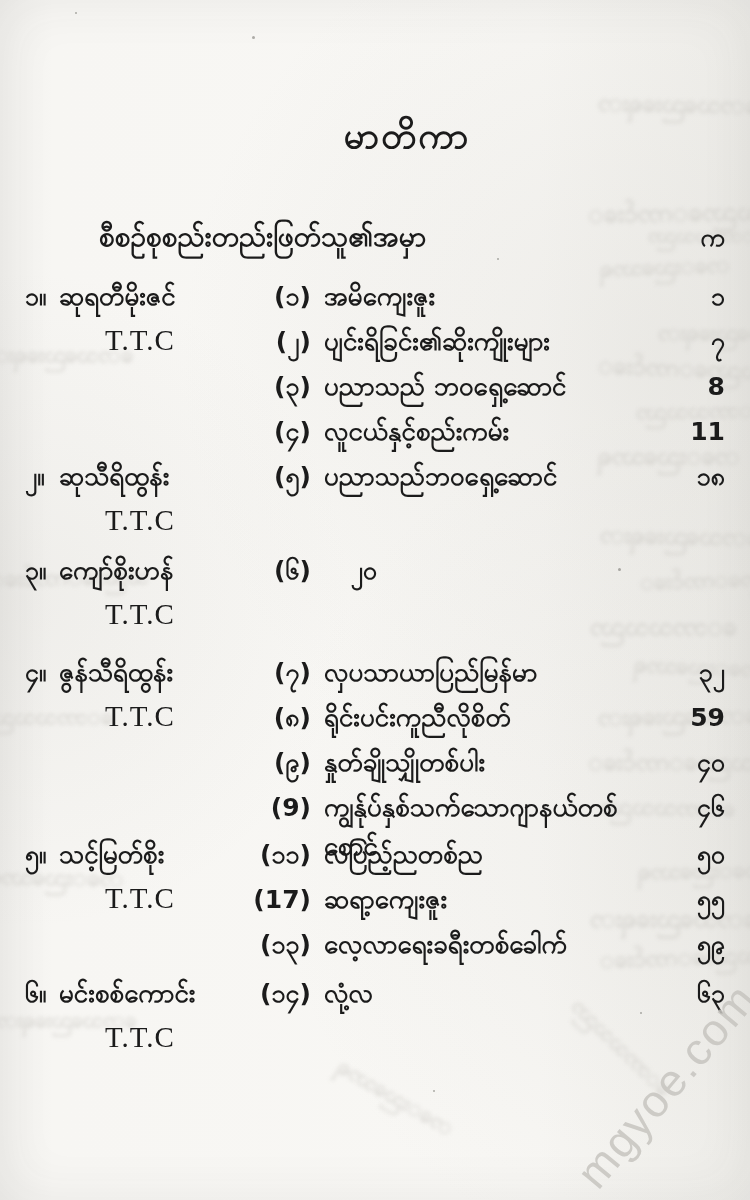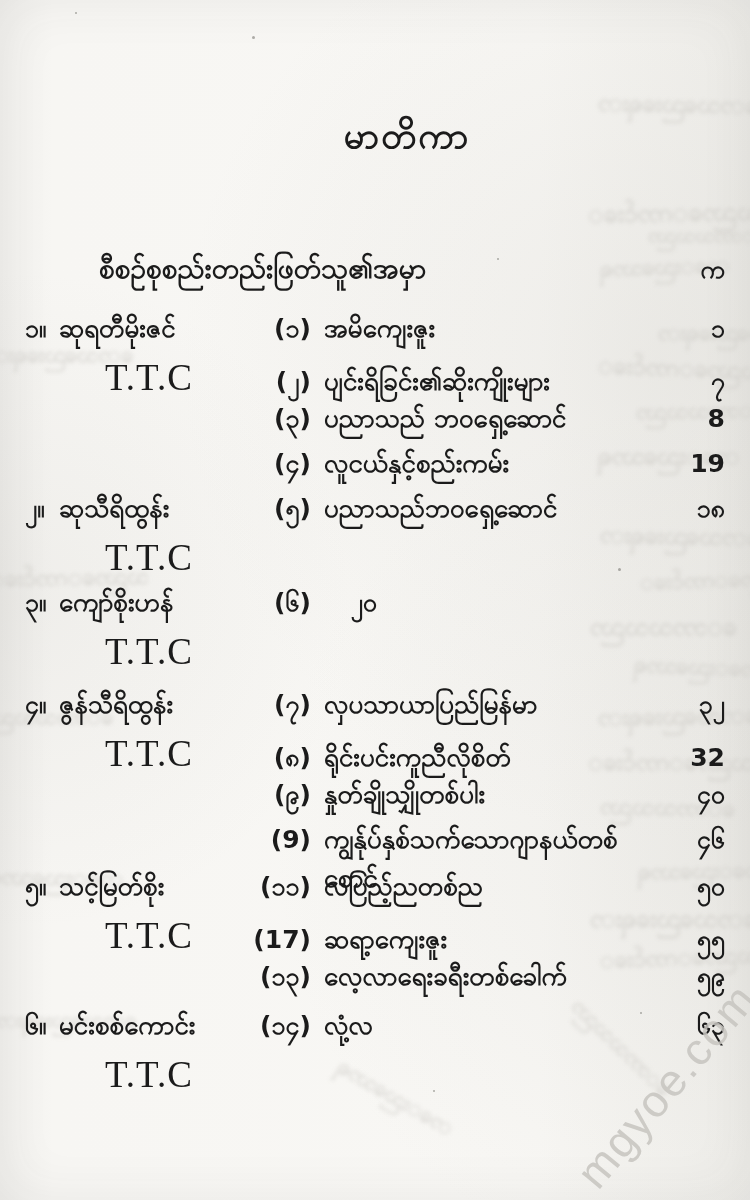--- a/index.html
+++ b/index.html
@@ -16,33 +16,33 @@
       radial-gradient(circle at 3% 50%, rgba(180,178,172,.12), rgba(180,178,172,0) 35%),
       linear-gradient(90deg,#f1f0ed 0%,#f7f6f3 7%,#f8f7f4 72%,#efeeea 100%);
     box-shadow:inset 0 0 55px rgba(60,58,52,.07);
   }
   .content{position:absolute;left:25px;right:25px;top:0;color:#1b1b1b;}
   .doc-title{
     margin-top:112px;text-align:center;transform:translateX(32px);
     font-size:36px;font-weight:bold;letter-spacing:2px;line-height:48px;
   }
   .preface-row{
-    display:flex;align-items:baseline;margin-top:88px;
+    display:flex;align-items:baseline;margin-top:56px;
     font-size:28px;line-height:42px;font-weight:bold;
   }
   .preface-label{padding-left:74px;flex:1;}
   .preface-page{width:64px;text-align:right;font-size:25px;}
   .toc{margin-top:20px;}
   .row{display:flex;align-items:baseline;height:45px;font-size:26px;font-weight:bold;}
   .cell-left{width:222px;display:flex;align-items:baseline;}
   .cell-no{width:34px;font-size:25px;}
   .cell-author{flex:1;}
   .row.ttc .cell-author{
     padding-left:46px;font-family:"Liberation Serif","DejaVu Serif",serif;
-    font-size:37px;letter-spacing:1px;font-weight:normal;
+    font-size:29px;letter-spacing:1px;font-weight:normal;
   }
   .cell-ch{width:64px;text-align:right;font-size:25px;}
   .cell-title{flex:1;padding-left:13px;}
   .cell-page{width:66px;text-align:right;font-size:25px;}
   .gap-s{margin-top:4px;}  .gap-m{margin-top:12px;}  .gap-xs{margin-top:2px;}
   .watermark{
     position:absolute;left:538px;top:952px;width:290px;height:280px;
     display:flex;align-items:center;justify-content:center;
     transform:rotate(-50deg);transform-origin:45% 55%;
     font-size:45px;letter-spacing:2px;color:#c7c5c0;opacity:.85;
@@ -130,21 +130,21 @@
         <span class="cell-title">ပညာသည် ဘဝရှေ့ဆောင်</span>
         <span class="cell-page">8</span>
       </div>
       <div class="row">
         <span class="cell-left">
           <span class="cell-no"></span>
           <span class="cell-author"></span>
         </span>
         <span class="cell-ch">(၄)</span>
         <span class="cell-title">လူငယ်နှင့်စည်းကမ်း</span>
-        <span class="cell-page">19</span>
+        <span class="cell-page">11</span>
       </div>
       <div class="row">
         <span class="cell-left">
           <span class="cell-no">၂။</span>
           <span class="cell-author">ဆုသီရိထွန်း</span>
         </span>
         <span class="cell-ch">(၅)</span>
         <span class="cell-title">ပညာသည်ဘဝရှေ့ဆောင်</span>
         <span class="cell-page">၁၈</span>
       </div>
@@ -183,21 +183,21 @@
         <span class="cell-title">လှပသာယာပြည်မြန်မာ</span>
         <span class="cell-page">၃၂</span>
       </div>
       <div class="row ttc">
         <span class="cell-left">
           <span class="cell-no"></span>
           <span class="cell-author">T.T.C</span>
         </span>
         <span class="cell-ch">(၈)</span>
         <span class="cell-title">ရိုင်းပင်းကူညီလိုစိတ်</span>
-        <span class="cell-page">32</span>
+        <span class="cell-page">59</span>
       </div>
       <div class="row">
         <span class="cell-left">
           <span class="cell-no"></span>
           <span class="cell-author"></span>
         </span>
         <span class="cell-ch">(၉)</span>
         <span class="cell-title">နှုတ်ချိုသျှိုတစ်ပါး</span>
         <span class="cell-page">၄၀</span>
       </div>

